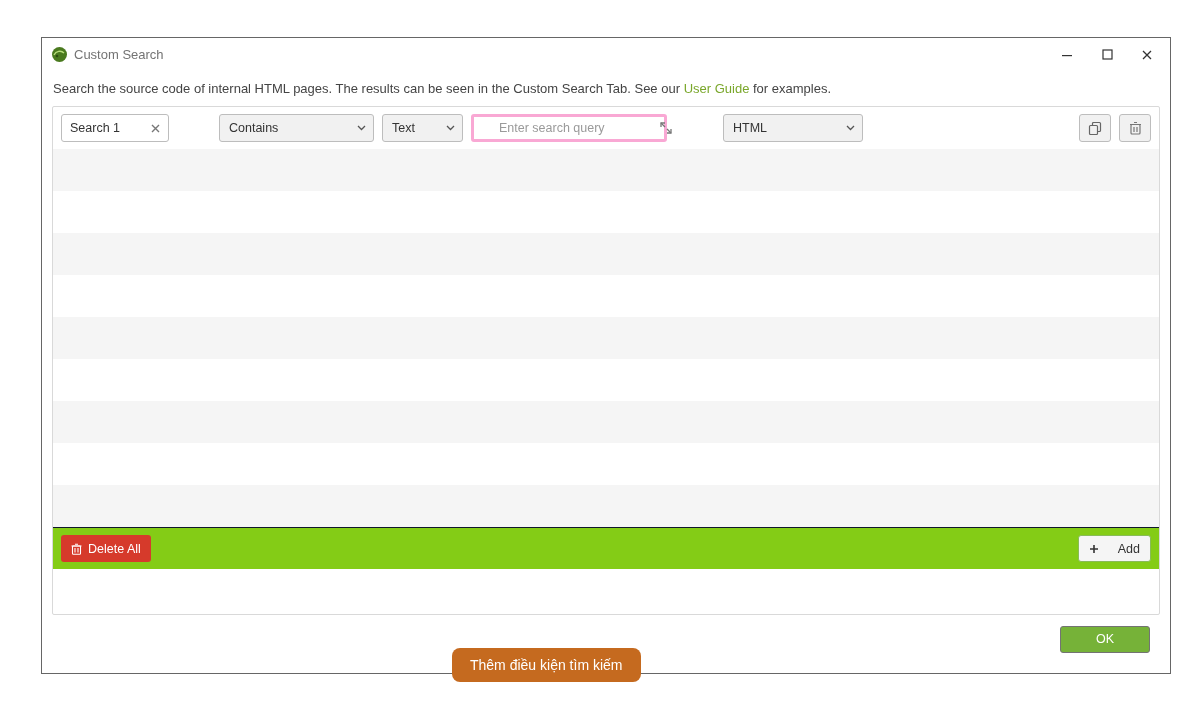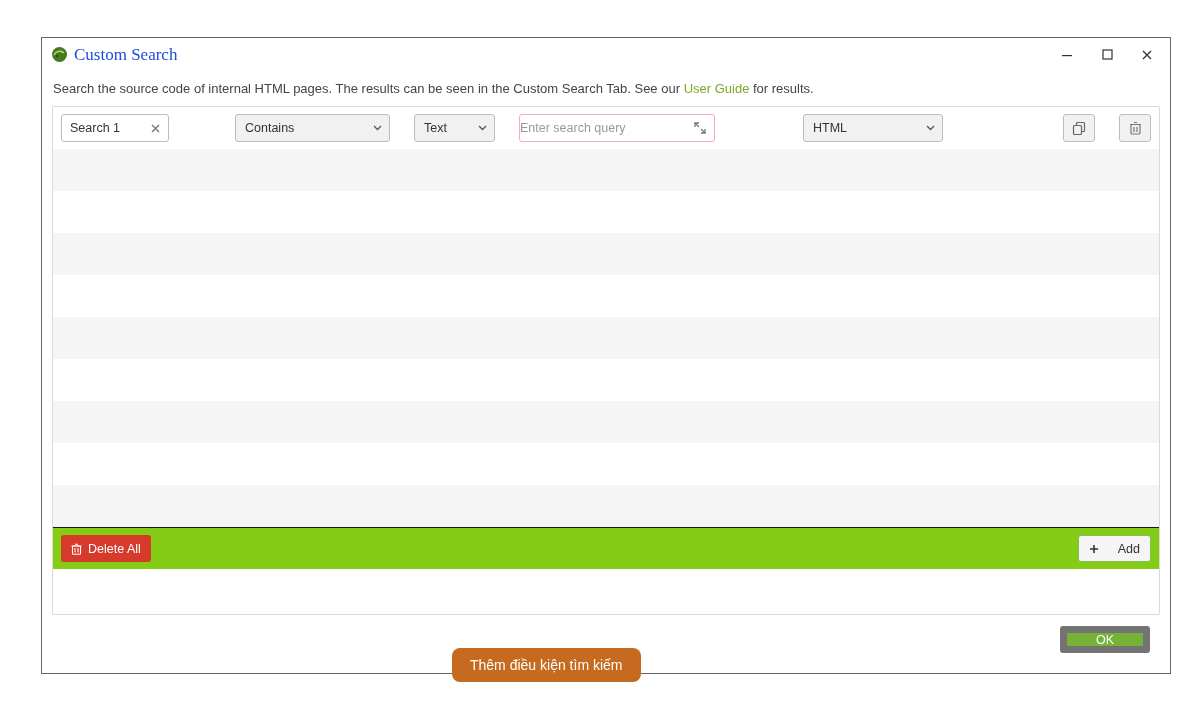--- a/index.html
+++ b/index.html
@@ -32,23 +32,22 @@
   }
   .titlebar .app-ico {
     width: 18px; height: 18px;
     margin-right: 6px;
     display: inline-flex;
     align-items: center;
     justify-content: center;
   }
   .titlebar .title {
     flex: 1;
-    font-size: 17px;
-    color: #1d4ed8;
-    font-family: Liberation Serif, serif;
+    font-size: 13px;
+    color: #737373;
   }
   .win-controls {
     display: flex;
     gap: 22px;
     padding-right: 6px;
     align-items: center;
   }
   .win-btn {
     width: 18px;
     height: 18px;
@@ -77,21 +76,21 @@
     display: flex;
     flex-direction: column;
     border-radius: 2px;
     overflow: hidden;
   }
   .row {
     height: 42px;
     display: flex;
     align-items: center;
     padding: 0 8px;
-    gap: 24px;
+    gap: 8px;
   }
   .striped {
     background: #f5f5f5;
   }
   .name-box {
     width: 108px;
     height: 28px;
     border: 1px solid #bdbdbd;
     border-radius: 3px;
     background: #fff;
@@ -125,25 +124,25 @@
     width: 12px; height: 12px;
     display:inline-flex; align-items:center; justify-content:center;
     color:#555;
   }
   .sel-contains { width: 155px; margin-left: 42px; }
   .sel-text { width: 81px; }
   .sel-html { width: 140px; }
   .search-input {
     height: 28px;
     width: 196px;
-    border: 1px solid #f9a8d4;
+    border: 3px solid #f9a8d4;
     border-radius: 3px;
     background: #fff;
     display:flex; align-items:center;
-    padding: 0 6px 0 0;
+    padding: 0 6px 0 25px;
   }
   .search-input input {
     border:none; outline:none;
     font-size: 12.5px;
     flex:1;
     color:#333;
     background: transparent;
   }
   .search-input input::placeholder { color:#9a9a9a; }
   .search-input .expand {
@@ -198,21 +197,21 @@
     height: 48px;
     display:flex;
     align-items:center;
     justify-content:flex-end;
     padding: 0 10px;
   }
   .btn-ok {
     width: 90px;
     height: 27px;
     background: #76b238;
-    border: 7px solid #737373;
+    border: 1px solid #737373;
     color:#fff;
     border-radius: 3px;
     font-size: 12.5px;
     cursor:pointer;
   }
   .tooltip-overlay {
     position:absolute;
     left: 452px;
     top: 648px;
     background: #c56a1f;
@@ -252,21 +251,21 @@
         <svg width="12" height="12" viewBox="0 0 12 12">
             <path d="M2 2 L10 10 M10 2 L2 10" stroke="#333" stroke-width="1.3"></path>
           </svg>
       </span>
     </div>
   </div>
 
   <div class="content">
 
     <div class="desc">
-      <span>Search the source code of internal HTML pages. The results can be seen in the Custom Search Tab. See our </span><a href="#">User Guide</a><span> for results.</span>
+      <span>Search the source code of internal HTML pages. The results can be seen in the Custom Search Tab. See our </span><a href="#">User Guide</a><span> for examples.</span>
     </div>
 
     <div class="list-panel">
 
       <div class="row">
         <div class="name-box">
           <span class="nm">Search 1</span>
           <span class="clr">
             <svg width="9" height="9" viewBox="0 0 9 9">
                 <path d="M1 1 L8 8 M8 1 L1 8" stroke="#777" stroke-width="1.4"></path>

